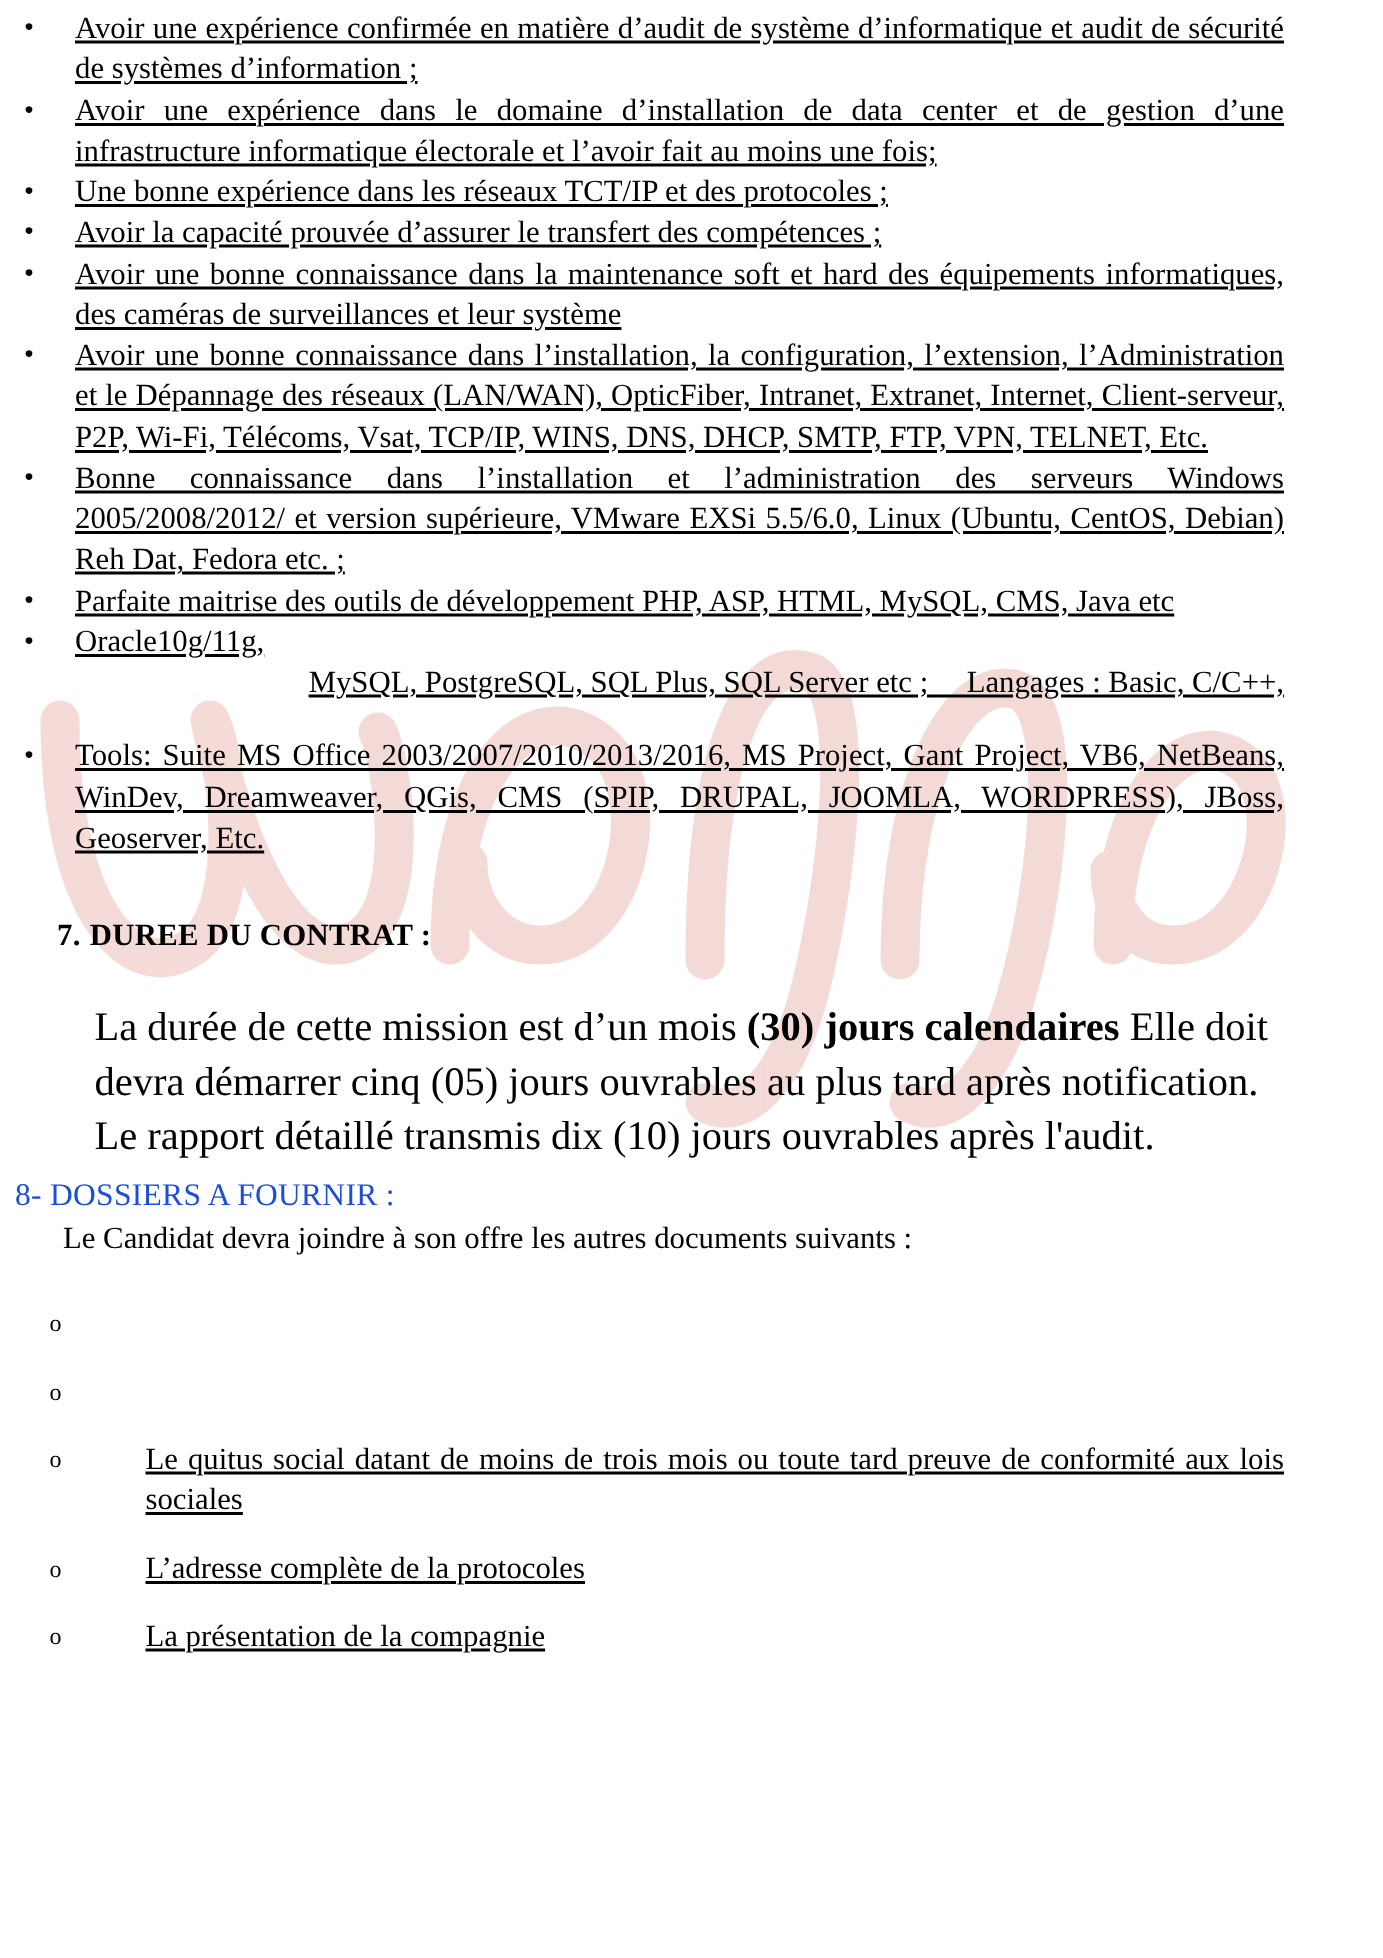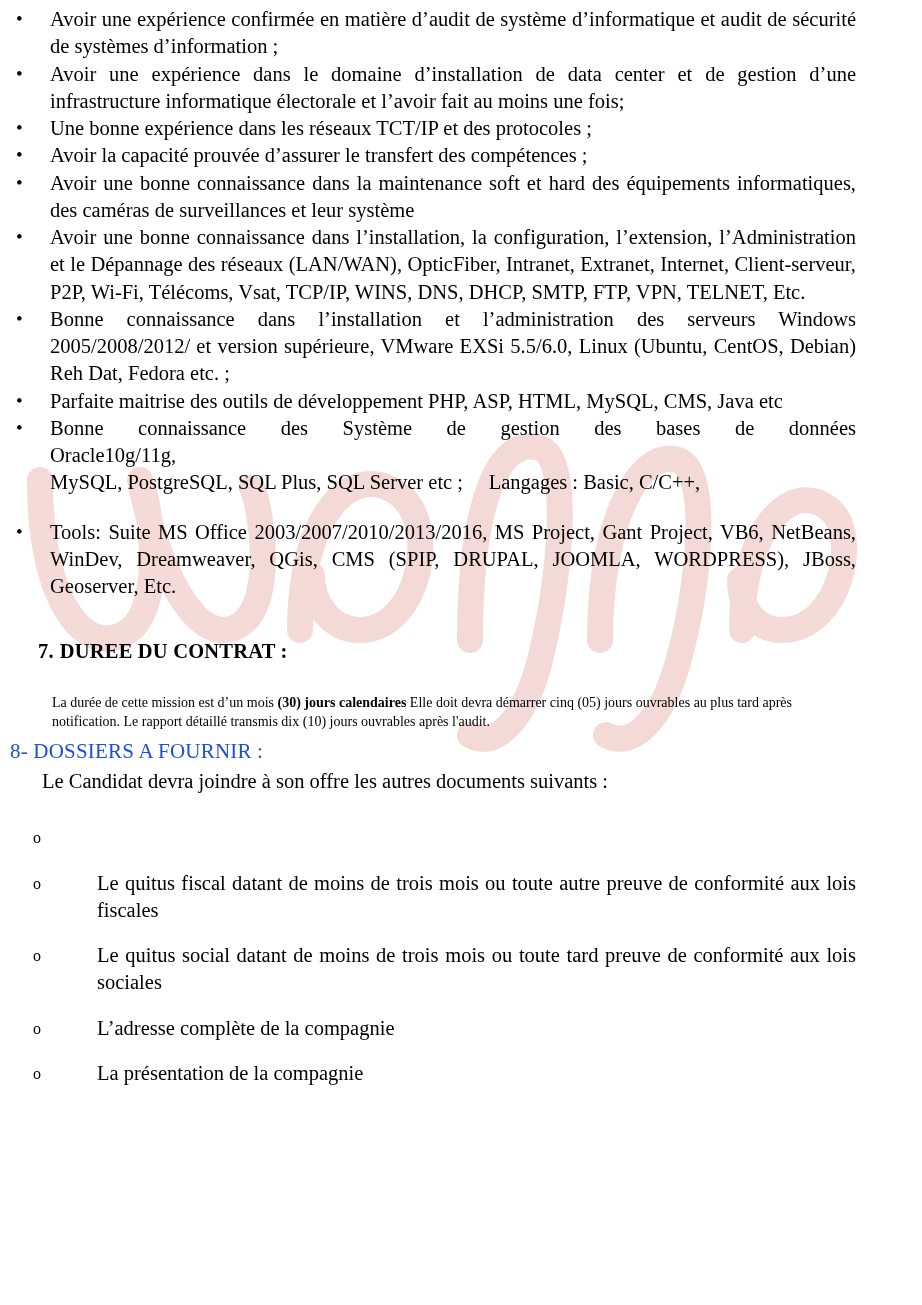--- a/index.html
+++ b/index.html
@@ -42,20 +42,21 @@
     align-items: flex-start;
   }
   .marker {
     flex: 0 0 auto;
     text-align: left;
     line-height: 1.33;
   }
   .txt {
     flex: 1 1 auto;
     line-height: 1.33;
+    text-decoration: underline;
   }
 
   
   .bullet-list {
     margin: 0;
     padding: 6px 0 0 0;
   }
   .bullet-list .row { margin-bottom: 0px; }
   .bullet-list .marker {
     width: 34px;
@@ -87,24 +88,25 @@
   .heading-num .num { margin-right: 6px; }
 
   .heading-blue {
     font-size: 21px;
     padding-left: 10px;
     letter-spacing: 0.2px;
   }
 
   
   .para {
-    font-size: 14px;
+    font-size: 27px;
     line-height: 1.36;
     padding-left: 52px;
     padding-right: 70px;
+    margin-left: 11px;
   }
   .para b { font-weight: bold; }
 
   .para-sm {
     font-size: 20.5px;
     line-height: 1.36;
     padding-left: 42px;
     padding-right: 70px;
   }
 
@@ -184,23 +186,22 @@
       </div>
 
       <div class="row">
         <div class="marker">•</div>
         <div class="txt justify-all">Parfaite maitrise des outils de développement PHP, ASP, HTML, MySQL, CMS, Java etc</div>
       </div>
 
       <div class="row">
         <div class="marker">•</div>
         <div class="txt">
-          <span class="subline" style="text-align:justify; text-align-last:justify; display:block;">Bonne connaissance des Système de gestion des bases de données</span>
           <span class="subline">Oracle10g/11g,</span>
-          <span class="subline" style="white-space:pre;">MySQL, PostgreSQL, SQL Plus, SQL Server etc ;     Langages : Basic, C/C++,</span>
+          <span class="subline" style="white-space:pre;text-align:right;">MySQL, PostgreSQL, SQL Plus, SQL Server etc ;     Langages : Basic, C/C++,</span>
         </div>
       </div>
 
       <div class="gap-sm"></div>
 
       <div class="row">
         <div class="marker">•</div>
         <div class="txt justify-all">Tools: Suite MS Office 2003/2007/2010/2013/2016, MS Project, Gant Project, VB6, NetBeans, WinDev, Dreamweaver, QGis, CMS (SPIP, DRUPAL, JOOMLA, WORDPRESS), JBoss, Geoserver, Etc.</div>
       </div>
     </div>
@@ -224,29 +225,28 @@
     <div class="para-sm">Le Candidat devra joindre à son offre les autres documents suivants :</div>
 
     <div style="height:28px"></div>
 
     <div class="circle-list">
       <div class="row">
         <div class="marker">o</div>
       </div>
       <div class="row">
         <div class="marker">o</div>
-        <div class="txt justify">Le quitus fiscal datant de moins de trois mois ou toute autre preuve de conformité aux lois fiscales</div>
       </div>
       <div class="row">
         <div class="marker">o</div>
         <div class="txt justify">Le quitus social datant de moins de trois mois ou toute tard preuve de conformité aux lois sociales</div>
       </div>
       <div class="row">
         <div class="marker">o</div>
-        <div class="txt">L’adresse complète de la compagnie</div>
+        <div class="txt">L’adresse complète de la protocoles</div>
       </div>
       <div class="row">
         <div class="marker">o</div>
         <div class="txt">La présentation de la compagnie</div>
       </div>
     </div>
 
   </div>
 </div>
 

